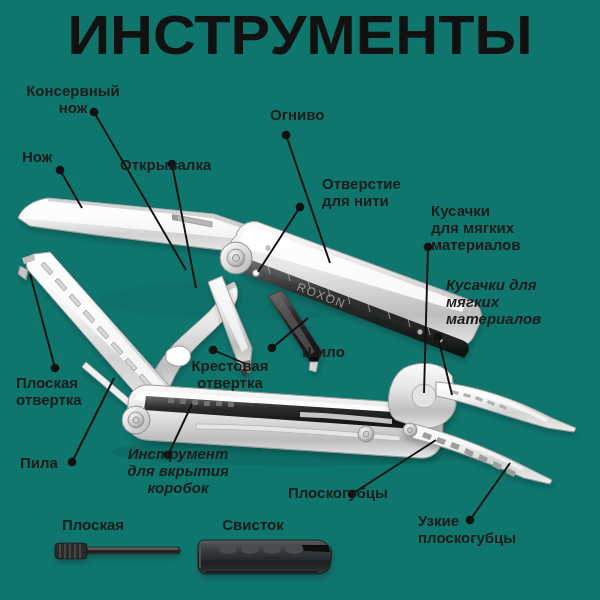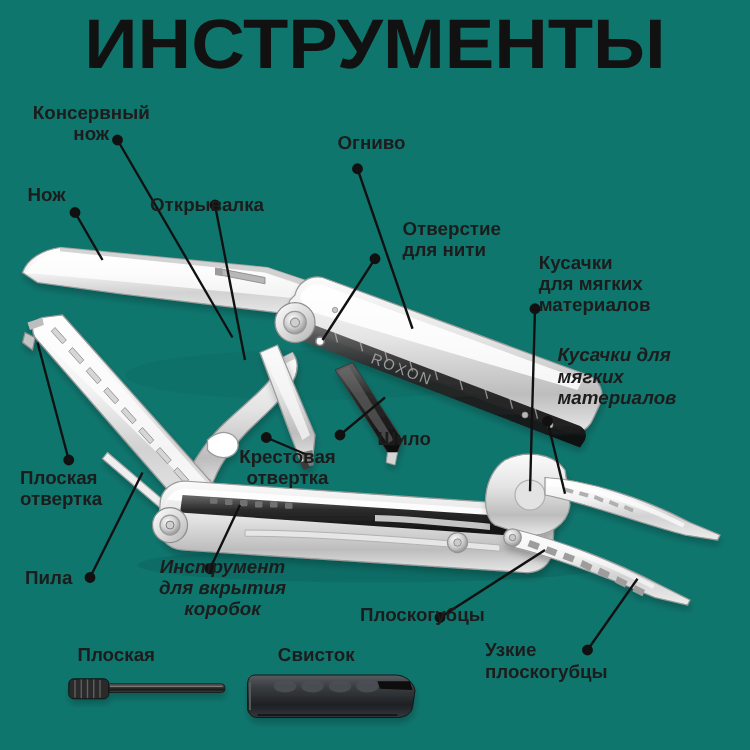--- a/index.html
+++ b/index.html
@@ -372,20 +372,20 @@
 отвертка</div>
 
   <div class="label l" style="left:20px; top:454px; width:70px;">Пила</div>
 
   <div class="label c" style="left:118px; top:445px; width:120px;font-style:italic;">Инструмент
 для вкрытия
 коробок</div>
 
   <div class="label l" style="left:288px; top:484px; width:120px;">Плоскогубцы</div>
 
-  <div class="label l" style="left:388px; top:512px; width:130px;">Узкие
+  <div class="label l" style="left:418px; top:512px; width:130px;">Узкие
 плоскогубцы</div>
 
   <div class="label c" style="left:48px; top:516px; width:90px;">Плоская</div>
 
   <div class="label c" style="left:198px; top:516px; width:110px;">Свисток</div>
 
 </div>
 
 </body></html>

